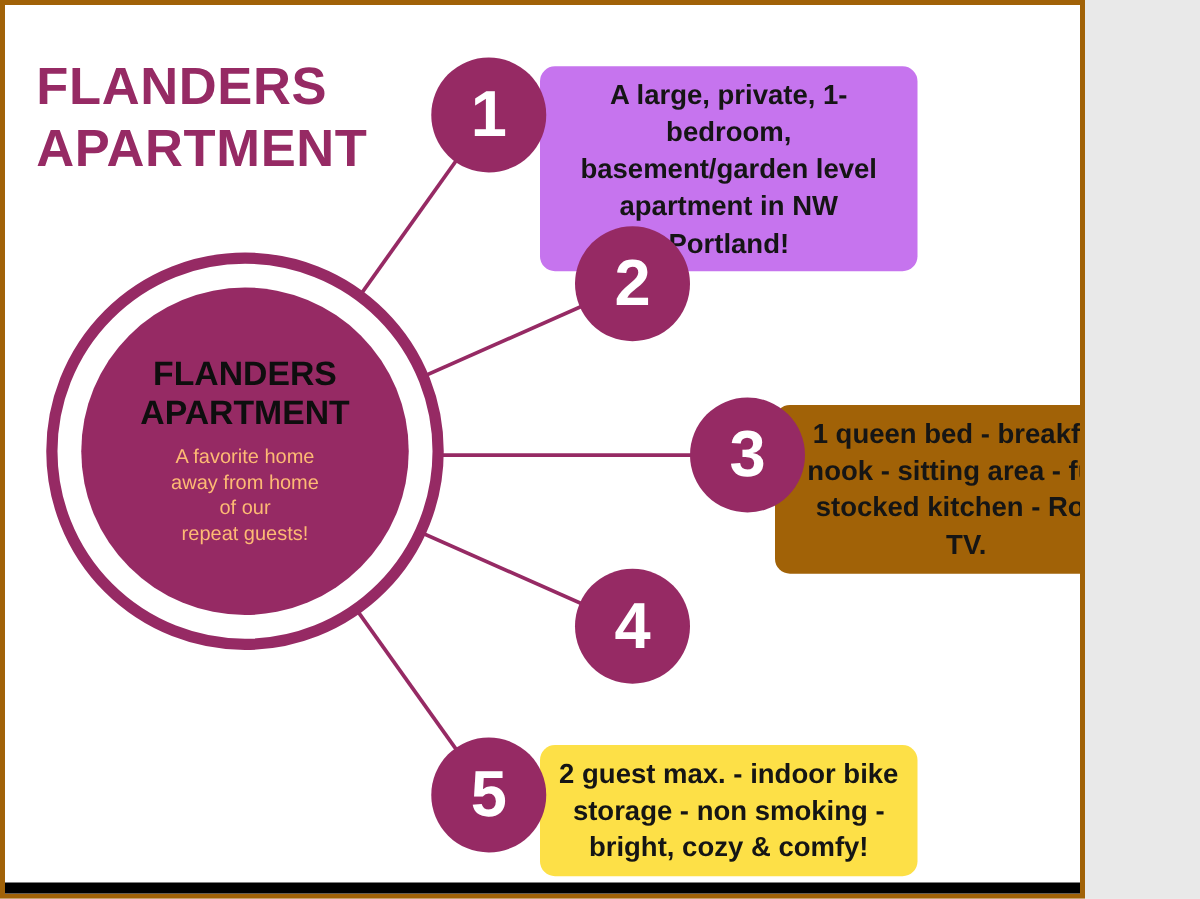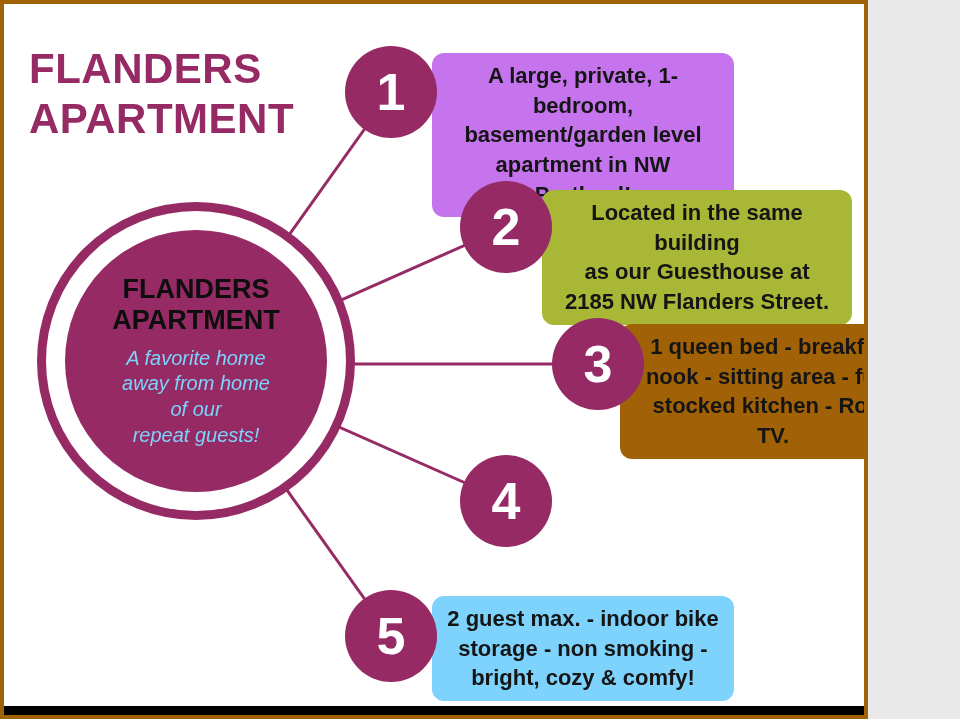--- a/index.html
+++ b/index.html
@@ -50,22 +50,22 @@
     background:var(--accent);
     display:flex;flex-direction:column;align-items:center;justify-content:center;
     text-align:center;
   }
   .center-heading{
     font-size:27px;font-weight:800;color:#0e0e0e;
     line-height:1.15;white-space:pre-line;
   }
   .center-tagline{
     margin-top:10px;
-    font-size:20px;color:#7dd3fc;
-    line-height:1.28;white-space:pre-line;font-style:italic;
+    font-size:16px;color:#fdba74;
+    line-height:1.28;white-space:pre-line;
   }
   
   .num-badge{
     position:absolute;width:92px;height:92px;border-radius:50%;
     background:var(--accent);
     display:flex;align-items:center;justify-content:center;
     z-index:3;
   }
   .num-badge .num{
     color:#ffffff;font-size:52px;font-weight:800;
@@ -133,43 +133,38 @@
   </div>
   <div class="label-box" id="box-1" style="background-color: rgb(198, 116, 238);">
     <div class="label-text">A large, private, 1-bedroom,
 basement/garden level
 apartment in NW Portland!</div>
   </div>
 
   <div class="num-badge" id="badge-2">
     <span class="num">2</span>
   </div>
-  <div class="label-box" id="box-2" style="background-color: rgb(168, 183, 54);">
-    <div class="label-text">Located in the same building
-as our Guesthouse at
-2185 NW Flanders Street.</div>
-  </div>
 
   <div class="num-badge" id="badge-3">
     <span class="num">3</span>
   </div>
   <div class="label-box" id="box-3" style="background-color: #a16207;">
     <div class="label-text">1 queen bed - breakfast
 nook - sitting area - fully
 stocked kitchen - Roku TV.</div>
   </div>
 
   <div class="num-badge" id="badge-4">
     <span class="num">4</span>
   </div>
 
   <div class="num-badge" id="badge-5">
     <span class="num">5</span>
   </div>
-  <div class="label-box" id="box-5" style="background-color: #7dd3fc;">
+  <div class="label-box" id="box-5" style="background-color: #fde047;">
     <div class="label-text">2 guest max. - indoor  bike
 storage - non smoking -
 bright, cozy &amp; comfy!</div>
   </div>
 
   <div class="bottom-bar"></div>
 
 </div>
 
 </body></html>

